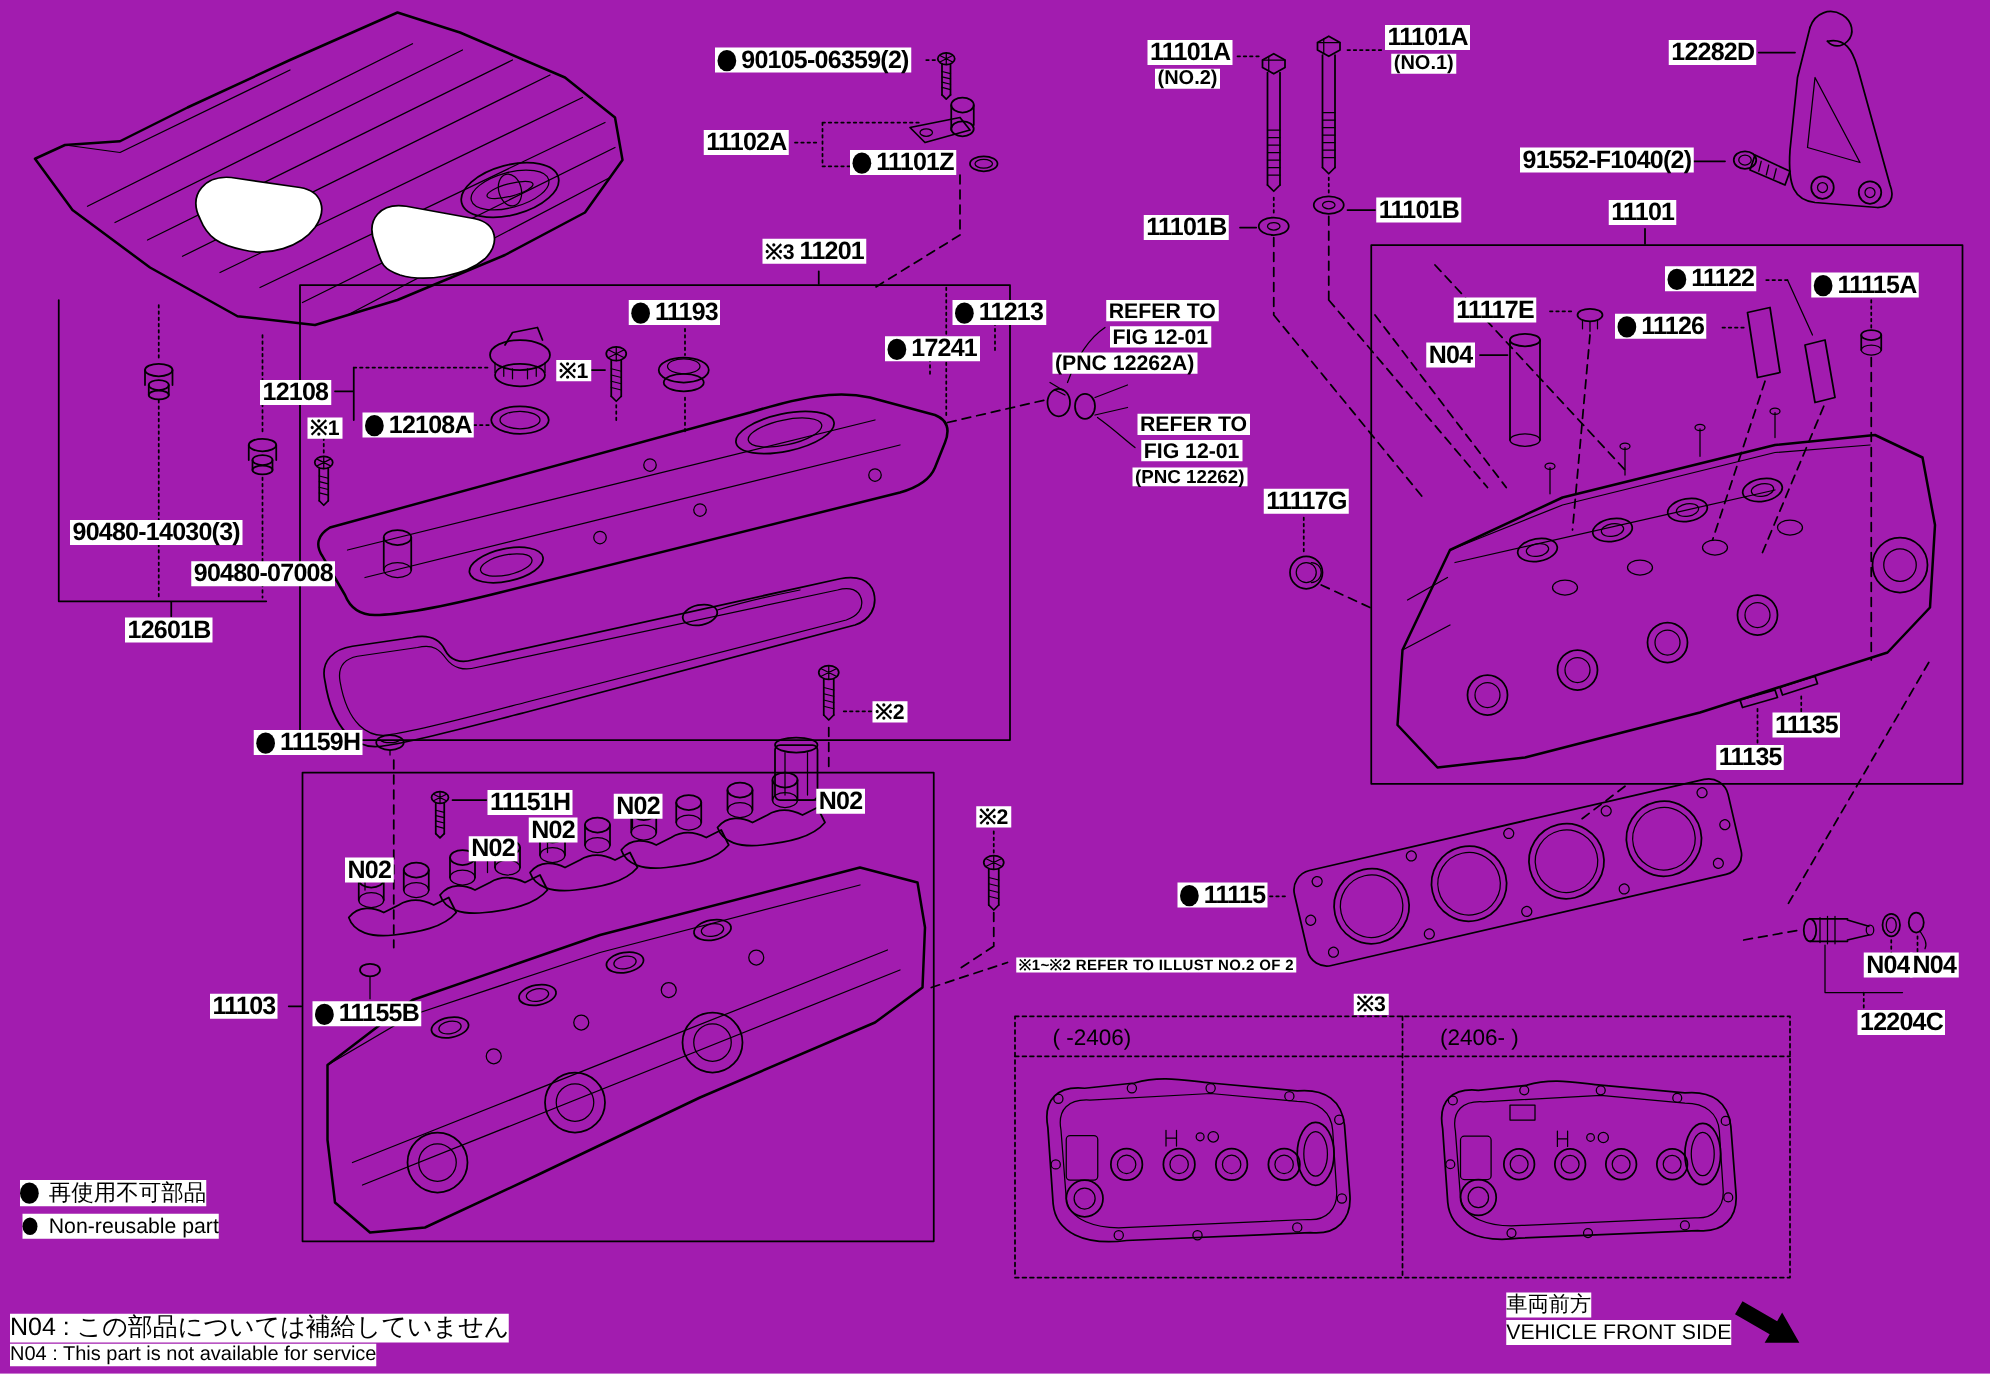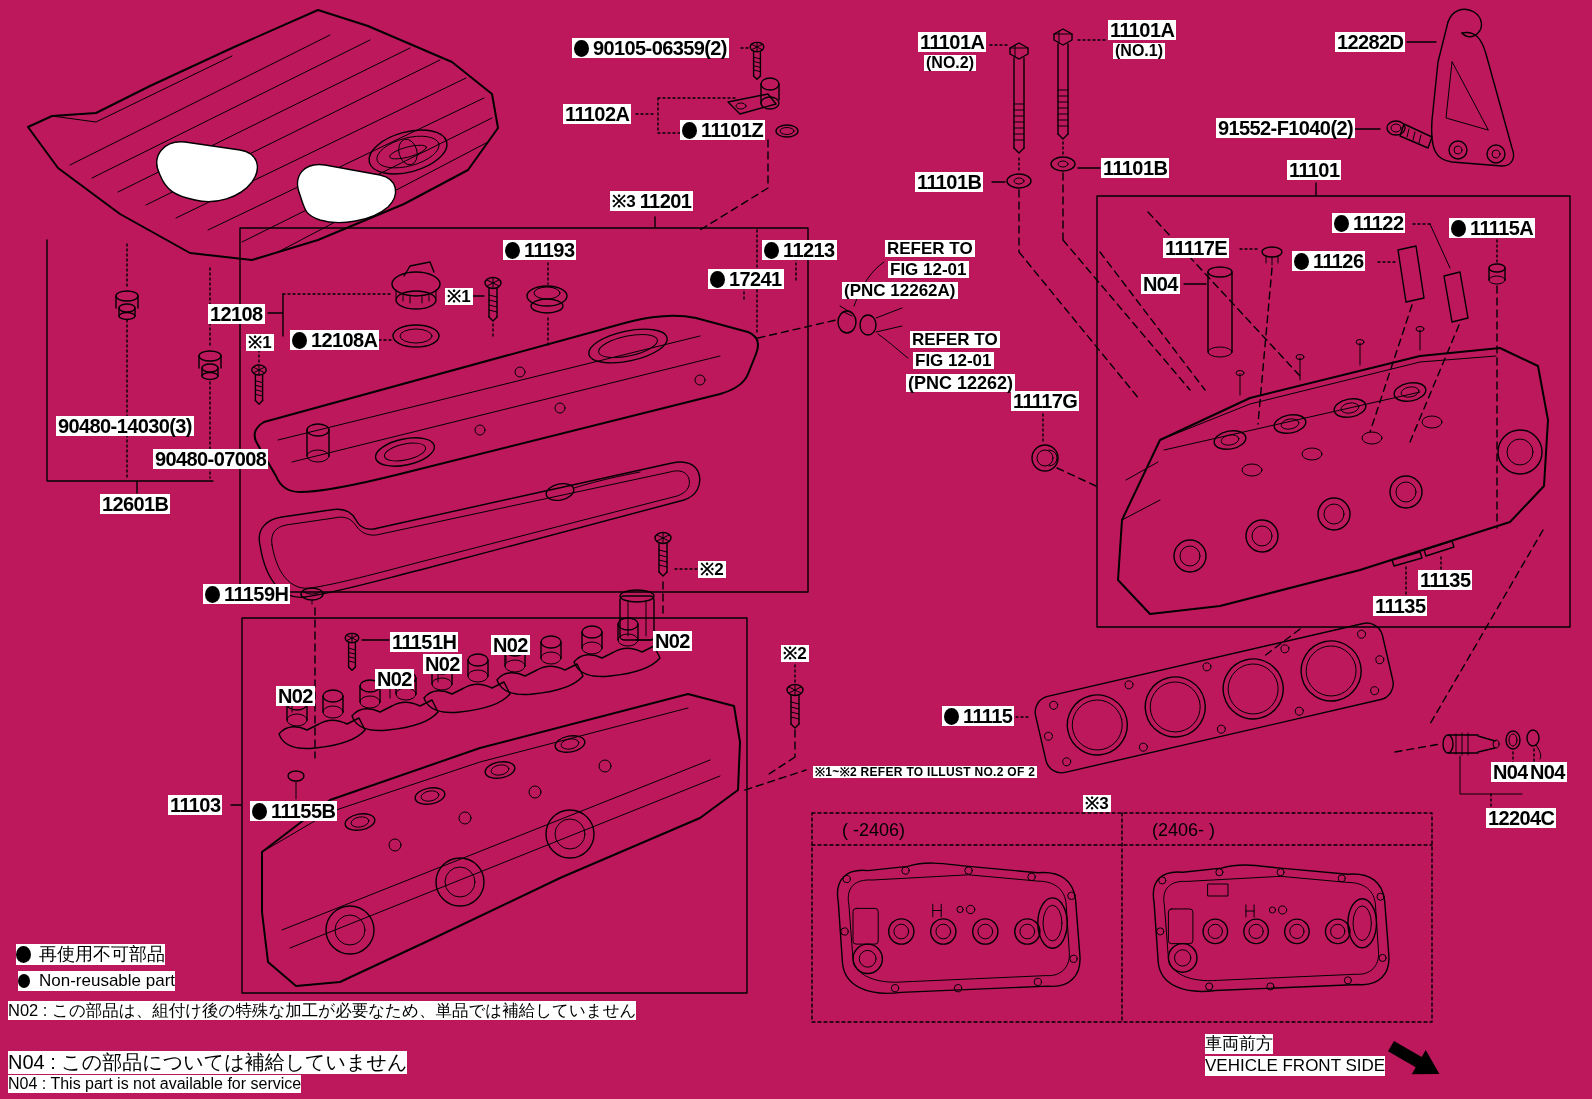--- a/index.html
+++ b/index.html
@@ -1,16 +1,16 @@
 <!DOCTYPE html>
 <html><head>
 <meta charset="utf-8">
 <style>
   html,body{margin:0;padding:0;background:#fff;}
-  .stage{position:relative;width:1592px;height:1099px;background:#be185d;overflow:hidden;
+  .stage{position:relative;width:1592px;height:1099px;background:#a21caf;overflow:hidden;
          font-family:"DejaVu Sans",sans-serif;color:#000;}
   svg.art{position:absolute;left:0;top:0;}
   svg.art *{vector-effect:non-scaling-stroke;}
   .ln{stroke:#000;fill:none;stroke-width:1.4;stroke-linecap:round;stroke-linejoin:round;}
   .thin{stroke-width:1;}
   .thick{stroke-width:2;}
   .dash{stroke-dasharray:7 5;}
   .dtl{stroke-dasharray:2 3;}
   .wht{fill:#fff;}
   .blk{fill:#000;stroke:none;}
@@ -462,21 +462,21 @@
     </div>
 <div class="lbl ref" style="left:842px;top:282px;font-size:17px">
       <span>(PNC 12262A)</span>
     </div>
 <div class="lbl ref" style="left:910px;top:331px;font-size:17px">
       <span>REFER TO</span>
     </div>
 <div class="lbl ref" style="left:913px;top:352px;font-size:17px">
       <span>FIG 12-01</span>
     </div>
-<div class="lbl ref" style="left:906px;top:374px;font-size:18px">
+<div class="lbl ref" style="left:906px;top:374px;font-size:15px">
       <span>(PNC 12262)</span>
     </div>
 
 <div class="lbl" style="left:918px;top:32px">
       <span>11101A</span>
     </div>
 <div class="lbl sub" style="left:924px;top:55px">
       <span>(NO.2)</span>
     </div>
 <div class="lbl" style="left:1108px;top:20px">
@@ -614,21 +614,20 @@
 <div class="hdr" style="left:1152px;top:820px;width:250px"><span>(2406-    )</span></div>
 
 <div class="nt" style="left:16px;top:944px;display:flex;align-items:center;gap:8px;font-size:18px">
       <span class="dot"></span>
       <span>再使用不可部品</span>
     </div>
 <div class="nt" style="left:18px;top:971px;display:flex;align-items:center;gap:9px;font-size:17px">
       <span class="dot sm2"></span>
       <span>Non-reusable part</span>
     </div>
-<div class="nt" style="left:8px;top:1001px;font-size:16.5px"><span>N02 : この部品は、組付け後の特殊な加工が必要なため、単品では補給していません</span></div>
 <div class="nt" style="left:8px;top:1051px;font-size:20px"><span>N04 : この部品については補給していません</span></div>
 <div class="nt" style="left:8px;top:1075px"><span>N04 : This part is not available for service</span></div>
 
 <div class="nt" style="left:1205px;top:1034px;font-size:17px"><span>車両前方</span></div>
 <div class="nt" style="left:1205px;top:1056px;font-size:17px"><span>VEHICLE FRONT SIDE</span></div>
 <div class="nt" style="left:1494px;top:1106px;font-size:13px;letter-spacing:0.5px"><span>11H486B</span></div>
 
 </div>
 
 </body></html>

